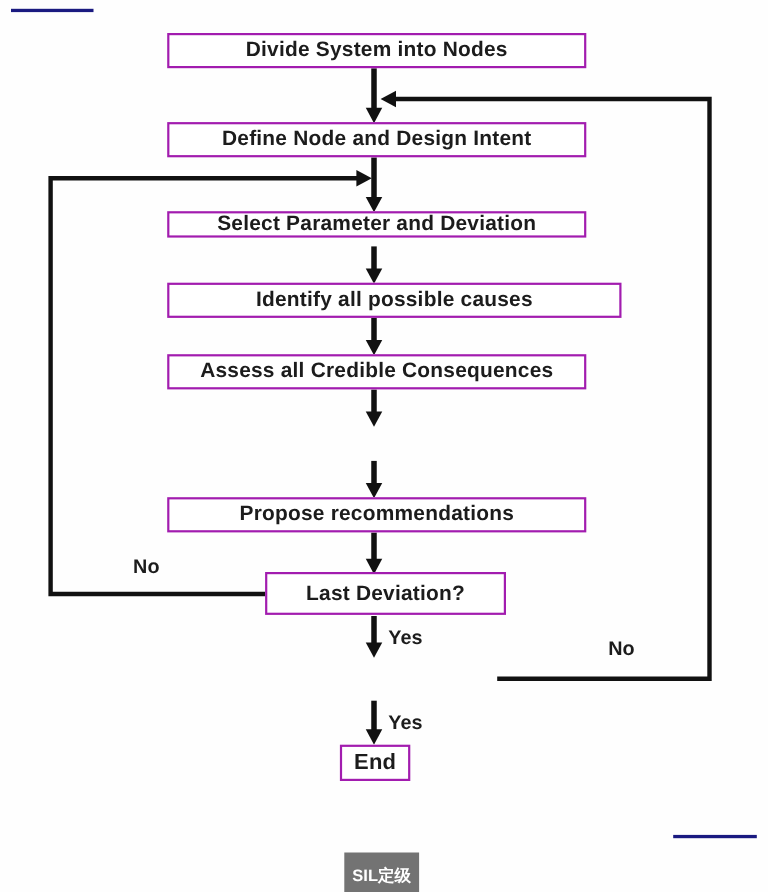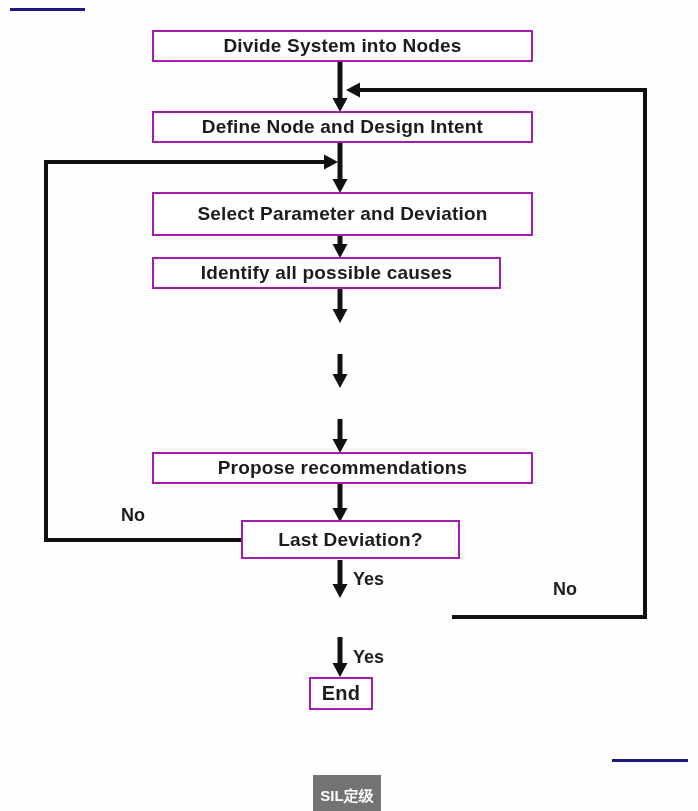--- a/index.html
+++ b/index.html
@@ -25,22 +25,22 @@
     align-items: center;
     justify-content: center;
     font-weight: bold;
     font-size: 19px;
     color: #1c1c1c;
     letter-spacing: 0.2px;
     white-space: nowrap;
   }
   .node-divide        { left: 152px; top: 30px;  width: 381px; height: 32px; }
   .node-define        { left: 152px; top: 111px; width: 381px; height: 32px; }
-  .node-select        { left: 152px; top: 192px; width: 381px; height: 44px; }
-  .node-causes        { left: 152px; top: 257px; width: 349px; height: 32px; }
+  .node-select        { left: 152px; top: 192px; width: 381px; height: 24px; }
+  .node-causes        { left: 152px; top: 257px; width: 413px; height: 32px; }
   .node-consequences  { left: 152px; top: 322px; width: 381px; height: 32px; }
   .node-safeguards    { left: 152px; top: 387px; width: 381px; height: 32px; }
   .node-recommend     { left: 152px; top: 452px; width: 381px; height: 32px; }
   .node-last-deviation{ left: 241px; top: 506px; width: 219px; height: 39px; margin-top: 14px; }
   .node-last-node     { left: 241px; top: 598px; width: 211px; height: 39px; }
   .node-end           { left: 309px; top: 677px; width: 64px;  height: 33px; font-size: 20px; }
   .edge-label {
     position: absolute;
     font-weight: bold;
     font-size: 18px;
@@ -109,20 +109,21 @@
       <polygon points="332.5,663 347.5,663 340,677"></polygon>
       <polygon points="324,154.5 324,169.5 338,162"></polygon>
       <polygon points="360,82.5 360,97.5 346,90"></polygon>
     </g>
   </svg>
 
   <div class="flow-node node-divide">Divide System into Nodes</div>
   <div class="flow-node node-define">Define Node and Design Intent</div>
   <div class="flow-node node-select">Select Parameter and Deviation</div>
   <div class="flow-node node-causes">Identify all possible causes</div>
+  <div class="flow-node node-consequences">Assess all Credible Consequences</div>
   <div class="flow-node node-recommend">Propose recommendations</div>
   <div class="flow-node node-last-deviation">Last Deviation?</div>
   <div class="flow-node node-end">End</div>
 
   <div class="edge-label label-no-left">No</div>
   <div class="edge-label label-yes-dev">Yes</div>
   <div class="edge-label label-no-right">No</div>
   <div class="edge-label label-yes-node">Yes</div>
 
   <div class="caption-badge">SIL定级</div>

